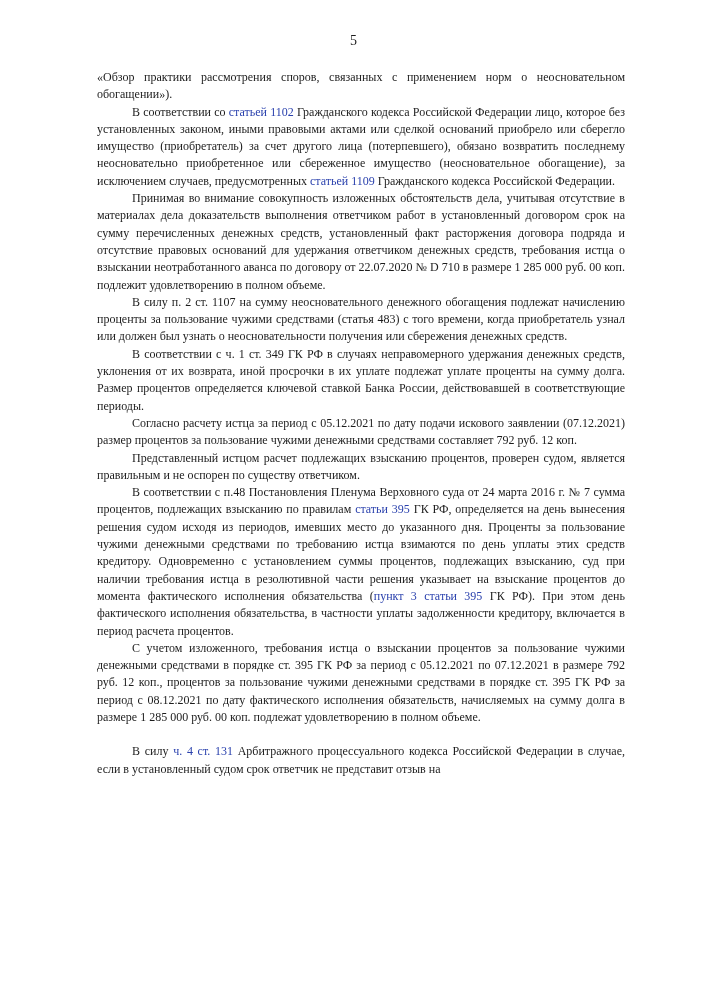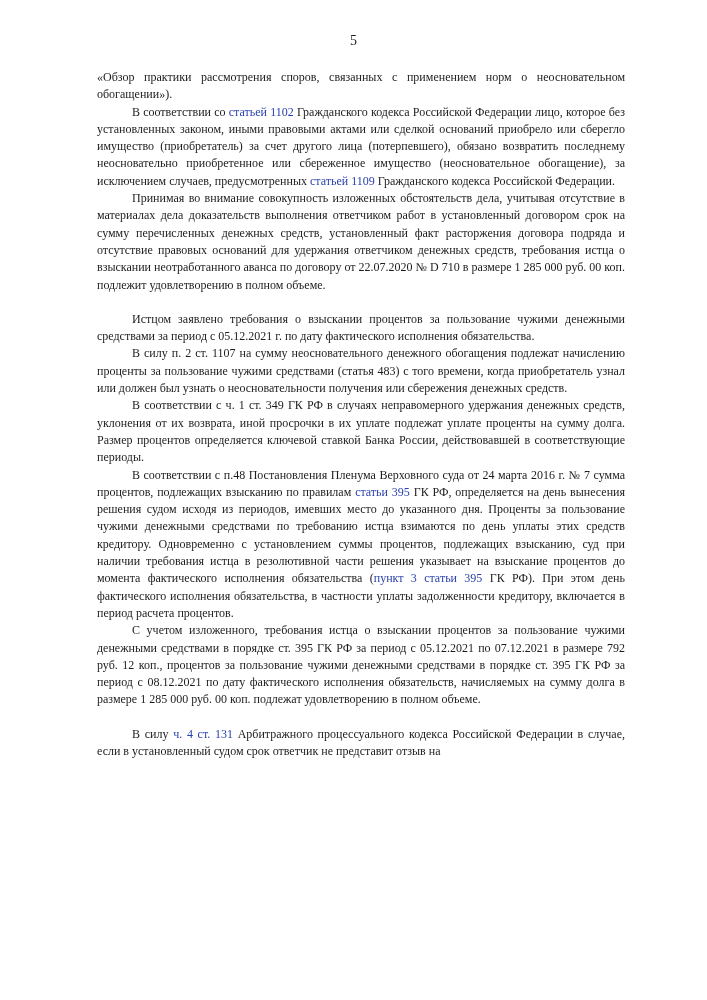--- a/index.html
+++ b/index.html
@@ -51,20 +51,21 @@
 </style>
 </head>
 <body>
 
 <div class="page">
   <div class="page-number">5</div>
   <div class="doc-body">
       <p>«Обзор практики рассмотрения споров, связанных с применением норм о неосновательном обогащении»).</p>
       <p class="indent">В соответствии со <a class="doc-link" style="color: rgb(42, 65, 173);">статьей 1102</a> Гражданского кодекса Российской Федерации лицо, которое без установленных законом, иными правовыми актами или сделкой оснований приобрело или сберегло имущество (приобретатель) за счет другого лица (потерпевшего), обязано возвратить последнему неосновательно приобретенное или сбереженное имущество (неосновательное обогащение), за исключением случаев, предусмотренных <a class="doc-link" style="color: rgb(42, 65, 173);">статьей 1109</a> Гражданского кодекса Российской Федерации.</p>
       <p class="indent">Принимая во внимание совокупность изложенных обстоятельств дела, учитывая отсутствие в материалах дела доказательств выполнения ответчиком работ в установленный договором срок на сумму перечисленных денежных средств, установленный факт расторжения договора подряда и отсутствие правовых оснований для удержания ответчиком денежных средств, требования истца о взыскании неотработанного аванса по договору от 22.07.2020 № D 710 в размере 1 285 000 руб. 00 коп. подлежит удовлетворению в полном объеме.</p>
-      <p class="indent gap">Истцом заявлено требования о взыскании процентов за пользование чужими денежными средствами за период с 05.12.2021 г. по дату фактического исполнения обязательства.</p>
       <p class="indent">В силу п. 2 ст. 1107 на сумму неосновательного денежного обогащения подлежат начислению проценты за пользование чужими средствами (статья 483) с того времени, когда приобретатель узнал или должен был узнать о неосновательности получения или сбережения денежных средств.</p>
       <p class="indent">В соответствии с ч. 1 ст. 349 ГК РФ в случаях неправомерного удержания денежных средств, уклонения от их возврата, иной просрочки в их уплате подлежат уплате проценты на сумму долга. Размер процентов определяется ключевой ставкой Банка России, действовавшей в соответствующие периоды.</p>
+      <p class="indent">Согласно расчету истца за период с 05.12.2021 по дату подачи искового заявлении (07.12.2021) размер процентов за пользование чужими денежными средствами составляет 792 руб. 12 коп.</p>
+      <p class="indent">Представленный истцом расчет подлежащих взысканию процентов, проверен судом, является правильным и не оспорен по существу ответчиком.</p>
       <p class="indent">В соответствии с п.48 Постановления Пленума Верховного суда от 24 марта 2016 г. № 7 сумма процентов, подлежащих взысканию по правилам <a class="doc-link" style="color: rgb(42, 65, 173);">статьи 395</a> ГК РФ, определяется на день вынесения решения судом исходя из периодов, имевших место до указанного дня. Проценты за пользование чужими денежными средствами по требованию истца взимаются по день уплаты этих средств кредитору. Одновременно с установлением суммы процентов, подлежащих взысканию, суд при наличии требования истца в резолютивной части решения указывает на взыскание процентов до момента фактического исполнения обязательства (<a class="doc-link" style="color: rgb(42, 65, 173);">пункт 3 статьи 395</a> ГК РФ). При этом день фактического исполнения обязательства, в частности уплаты задолженности кредитору, включается в период расчета процентов.</p>
       <p class="indent">С учетом изложенного, требования истца о взыскании процентов за пользование чужими денежными средствами в порядке ст. 395 ГК РФ за период с 05.12.2021 по 07.12.2021 в размере 792 руб. 12 коп., процентов за пользование чужими денежными средствами в порядке ст. 395 ГК РФ за период с 08.12.2021 по дату фактического исполнения обязательств, начисляемых на сумму долга в размере 1 285 000 руб. 00 коп. подлежат удовлетворению в полном объеме.</p>
       <p class="indent gap">В силу <a class="doc-link" style="color: rgb(42, 65, 173); margin-top: 23px;">ч. 4 ст. 131</a> Арбитражного процессуального кодекса Российской Федерации в случае, если в установленный судом срок ответчик не представит отзыв на</p>
     </div>
 </div>
 
 </body></html>

